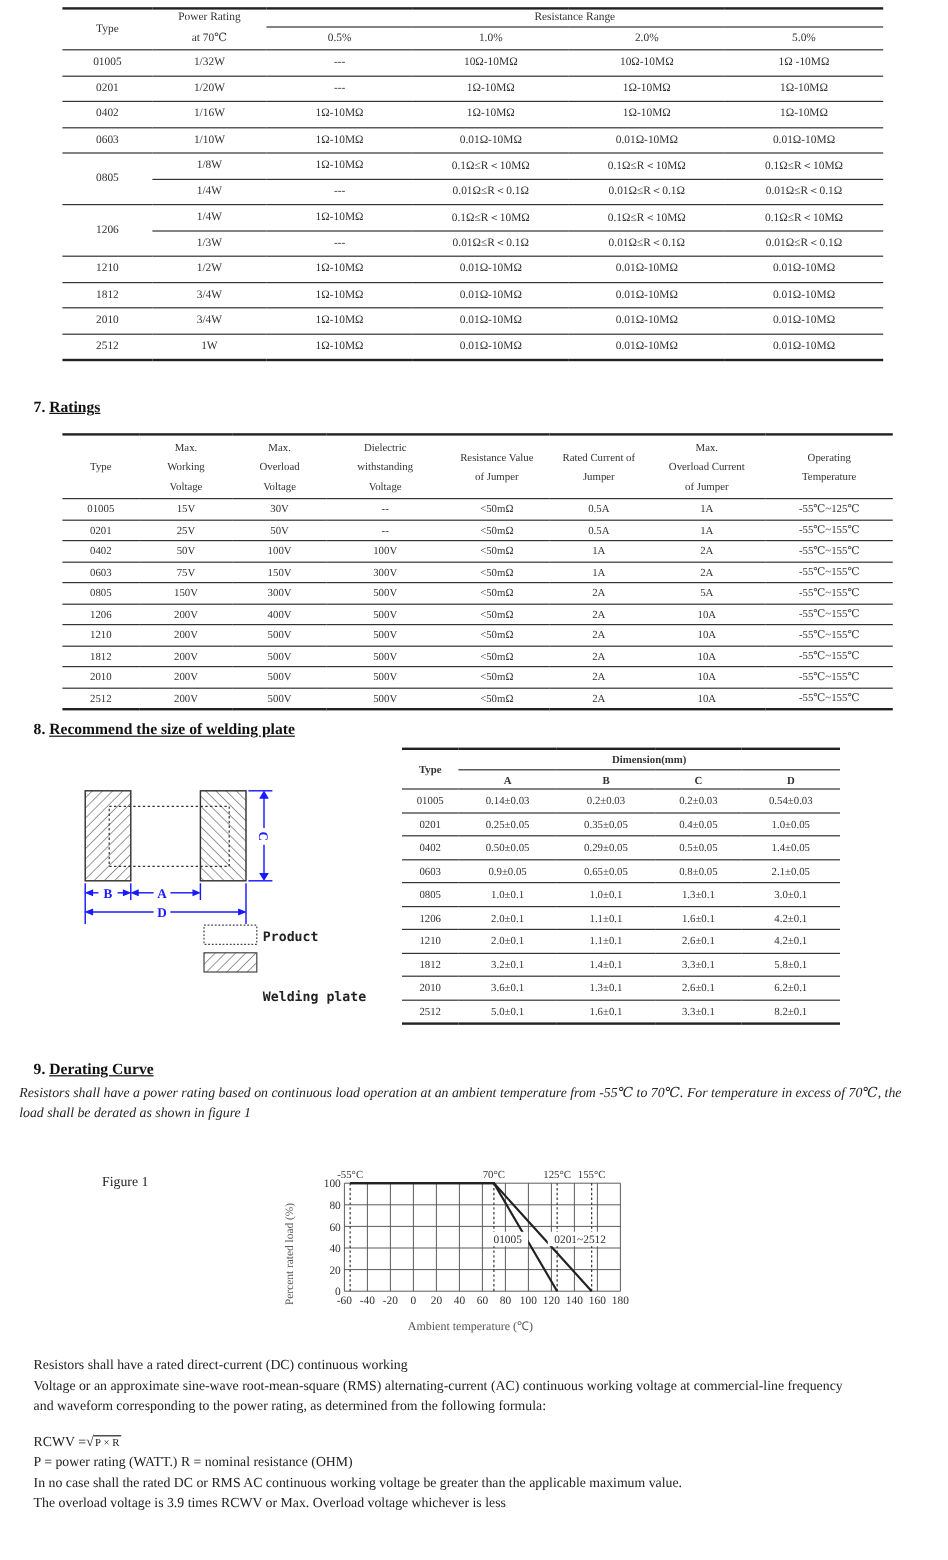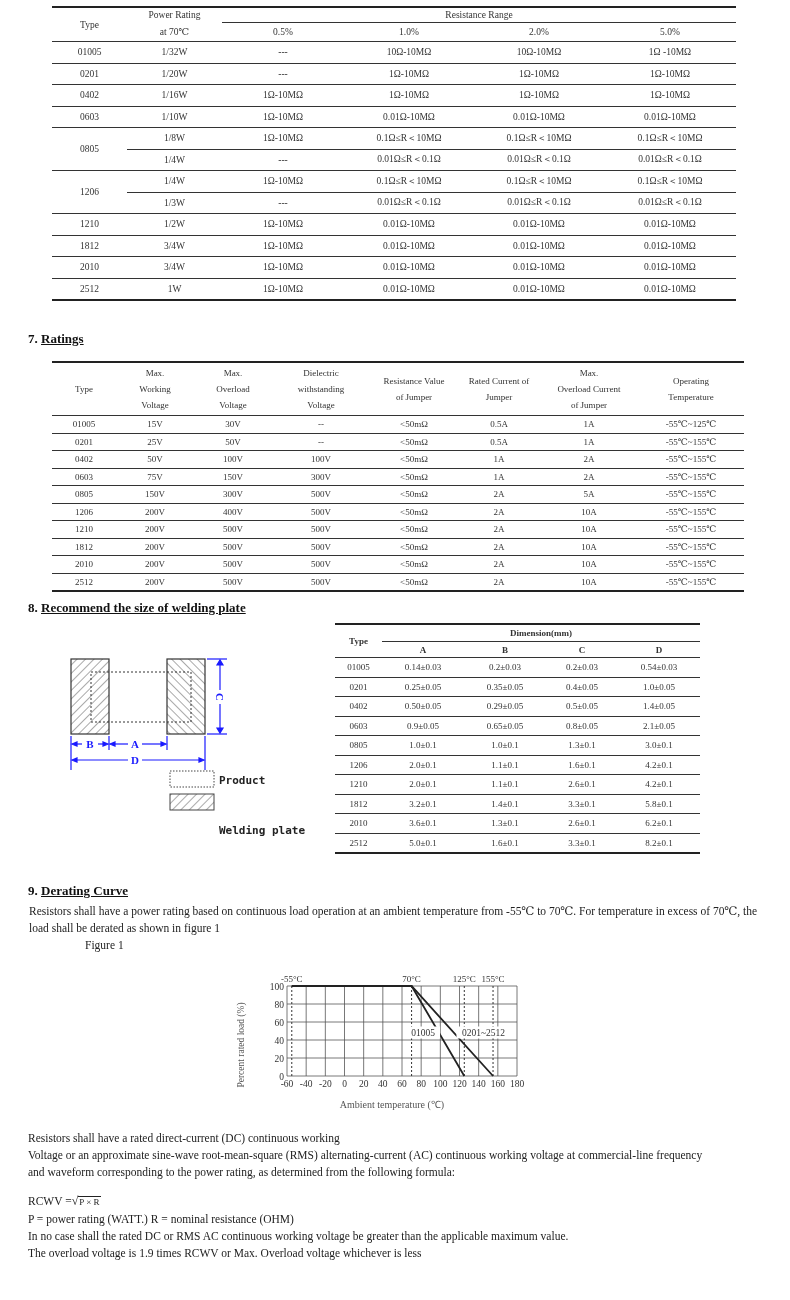--- a/index.html
+++ b/index.html
@@ -427,22 +427,22 @@
         <td>3.3±0.1</td>
         <td>8.2±0.1</td>
       </tr>
     </tbody>
 </table>
 
 <div class="abs heading" style="left:28px; top:883px;">
   <span>9.</span>
   <u>Derating Curve</u>
 </div>
-<div class="abs para" style="left:29px; top:903px; width:745px;">Resistors shall have a power rating based on continuous load operation at an ambient temperature from -55℃ to 70℃. For temperature in excess of 70℃, the load shall  be derated as shown in figure 1</div>
-<div class="abs para" style="left:85px; top:937px;text-align:center;">Figure 1</div>
+<div class="abs para" style="left:16px; top:903px; width:745px;font-style:italic;">Resistors shall have a power rating based on continuous load operation at an ambient temperature from -55℃ to 70℃. For temperature in excess of 70℃, the load shall  be derated as shown in figure 1</div>
+<div class="abs para" style="left:85px; top:977px;text-align:center;">Figure 1</div>
 
 <svg id="chart" class="abs" style="left:232px; top:962px;" width="300" height="155">
     <rect x="49" y="10" width="248" height="140" fill="#fff"></rect>
     <line x1="55" y1="24" x2="55" y2="114" stroke="#555" stroke-width="0.8"></line>
     <line x1="74.16666666666666" y1="24" x2="74.16666666666666" y2="114" stroke="#555" stroke-width="0.8"></line>
     <line x1="93.33333333333333" y1="24" x2="93.33333333333333" y2="114" stroke="#555" stroke-width="0.8"></line>
     <line x1="112.5" y1="24" x2="112.5" y2="114" stroke="#555" stroke-width="0.8"></line>
     <line x1="131.66666666666666" y1="24" x2="131.66666666666666" y2="114" stroke="#555" stroke-width="0.8"></line>
     <line x1="150.83333333333334" y1="24" x2="150.83333333333334" y2="114" stroke="#555" stroke-width="0.8"></line>
     <line x1="170" y1="24" x2="170" y2="114" stroke="#555" stroke-width="0.8"></line>
@@ -498,14 +498,14 @@
 <div class="abs para" style="left:28px; top:1130px; width:750px;">
   <div>Resistors shall have a rated direct-current (DC) continuous working</div>
   <div>Voltage or an approximate sine-wave root-mean-square (RMS) alternating-current (AC) continuous working voltage at commercial-line frequency</div>
   <div>and waveform corresponding to the power rating, as determined from the following formula:</div>
   <div style="height:12px"></div>
   <div>
     <span>RCWV =</span><span style="font-size:12px">√</span><span style="border-top:1px solid #222; font-size:9px; padding:0 1px;">P × R</span>
   </div>
   <div>P = power rating (WATT.)  R = nominal resistance (OHM)</div>
   <div>In no case shall the rated DC or RMS AC continuous working voltage be greater than the applicable maximum value.</div>
-  <div>The overload voltage is 1.9 times RCWV or Max. Overload voltage whichever is less</div>
+  <div>The overload voltage is 3.9 times RCWV or Max. Overload voltage whichever is less</div>
 </div>
 
 </body></html>

